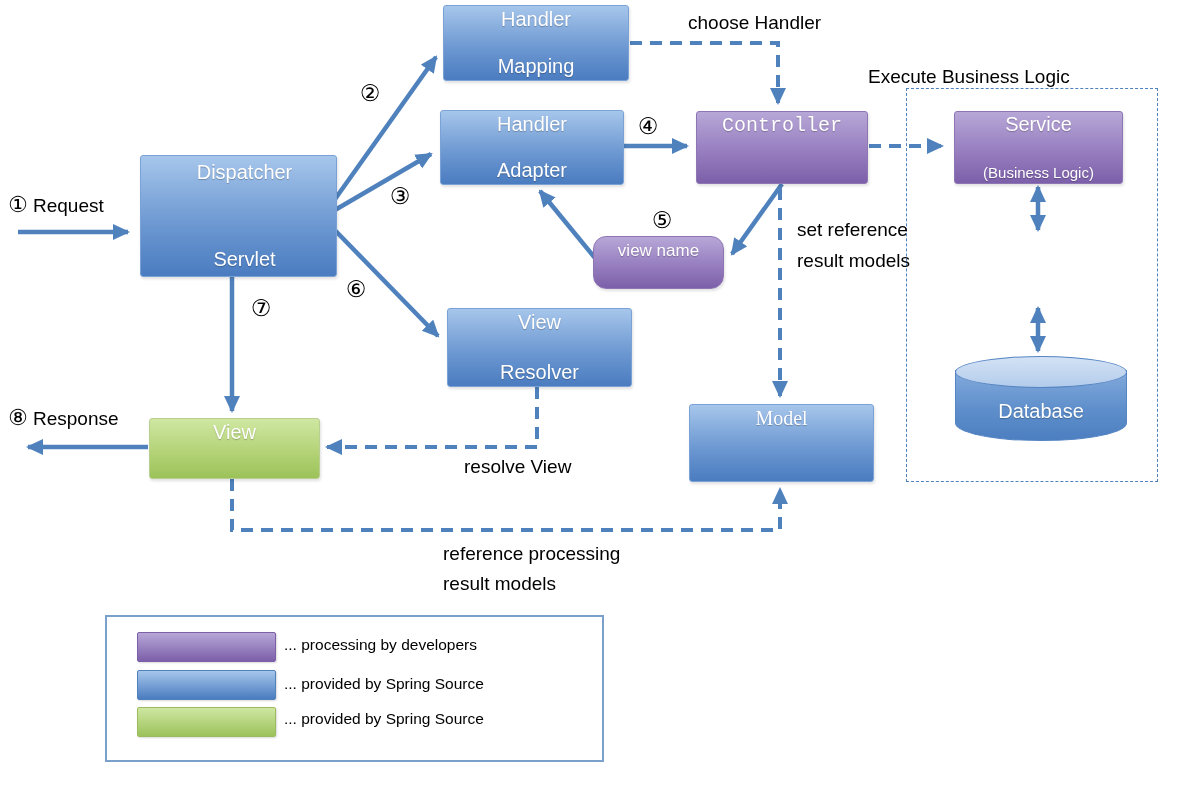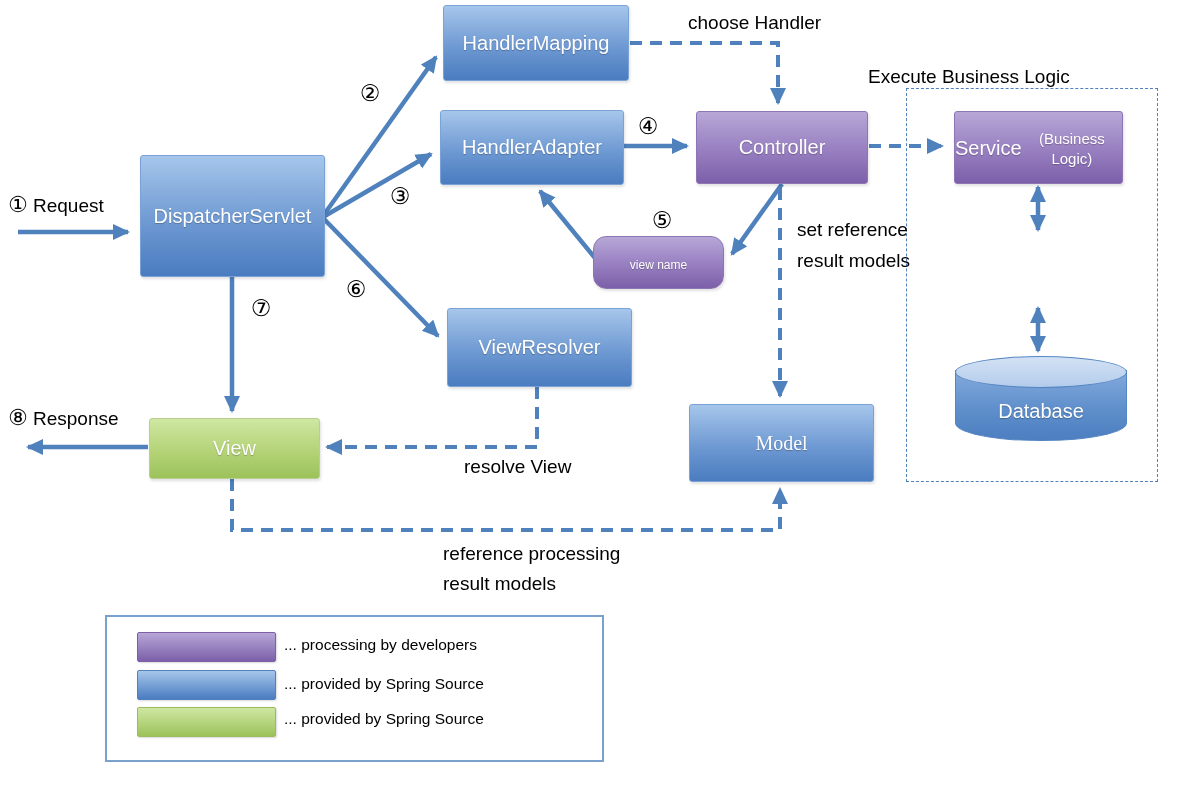--- a/index.html
+++ b/index.html
@@ -2,22 +2,22 @@
 <html><head>
 <meta charset="utf-8">
 <style>
   html,body{margin:0;padding:0;background:#fff;}
   #canvas{
     position:relative;width:1196px;height:798px;background:#ffffff;overflow:hidden;
     font-family:"Liberation Sans","DejaVu Sans",sans-serif;
   }
   #wires{position:absolute;left:0;top:0;z-index:1;}
   .node{
-    position:absolute;z-index:2;display:flex;flex-direction:row;
-    align-items:center;justify-content:center;color:#fff;text-align:center;
+    position:absolute;z-index:2;display:flex;flex-direction:column;
+    align-items:center;justify-content:space-between;color:#fff;text-align:center;
     border-radius:3px;box-shadow:1px 2px 3px rgba(0,0,0,0.12);
     text-shadow:0 1px 1px rgba(0,0,0,0.25);
   }
   .blue{background:linear-gradient(to bottom,#a6c6eb 0%,#6e99d2 55%,#4a7cc0 100%);border:1px solid #7ba2d6;}
   .purple{background:linear-gradient(to bottom,#b7a7d7 0%,#9a82c2 50%,#7c5fa9 100%);border:1px solid #8e76b4;}
   .green{background:linear-gradient(to bottom,#cfe7a2 0%,#b4d377 55%,#9cc25a 100%);border:1px solid #b9cf92;}
   .node .l{font-size:20px;line-height:27px;}
   .node .sub{font-size:15px;line-height:20px;margin-top:2px;}
   .lbl{position:absolute;z-index:3;color:#000;font-size:19px;line-height:30px;white-space:nowrap;}
   .step{position:absolute;z-index:3;color:#000;font-size:23px;transform:translate(-50%,-50%);}
@@ -81,31 +81,31 @@
   <div class="node blue" style="left:443px;top:5px;width:184px;height:74px;">
     <span class="l">Handler</span>
     <span class="l">Mapping</span>
   </div>
 
   <div class="node blue" style="left:440px;top:110px;width:182px;height:73px;">
     <span class="l">Handler</span>
     <span class="l">Adapter</span>
   </div>
 
-  <div class="node purple" style="left:696px;top:111px;width:170px;height:71px;">
+  <div class="node purple" style="left:696px;top:111px;width:170px;height:71px;font-family:Liberation Mono, monospace;">
     <span class="l">Controller</span>
   </div>
 
-  <div class="node blue" style="left:140px;top:155px;width:183px;height:120px;">
+  <div class="node blue" style="left:140px;top:155px;width:183px;height:120px;padding-left:12px;">
     <span class="l" style="line-height:33px;">Dispatcher</span>
     <span class="l" style="line-height:33px;">Servlet</span>
   </div>
 
   <div class="node purple" style="left:593px;top:236px;width:129px;height:51px;border-radius:13px;">
-    <span class="l" style="font-size:12px;margin-top:6px;">view name</span>
+    <span class="l" style="font-size:17px;">view name</span>
   </div>
 
   <div class="node blue" style="left:447px;top:308px;width:183px;height:77px;">
     <span class="l">View</span>
     <span class="l">Resolver</span>
   </div>
 
   <div class="node green" style="left:149px;top:418px;width:169px;height:59px;">
     <span class="l">View</span>
   </div>

